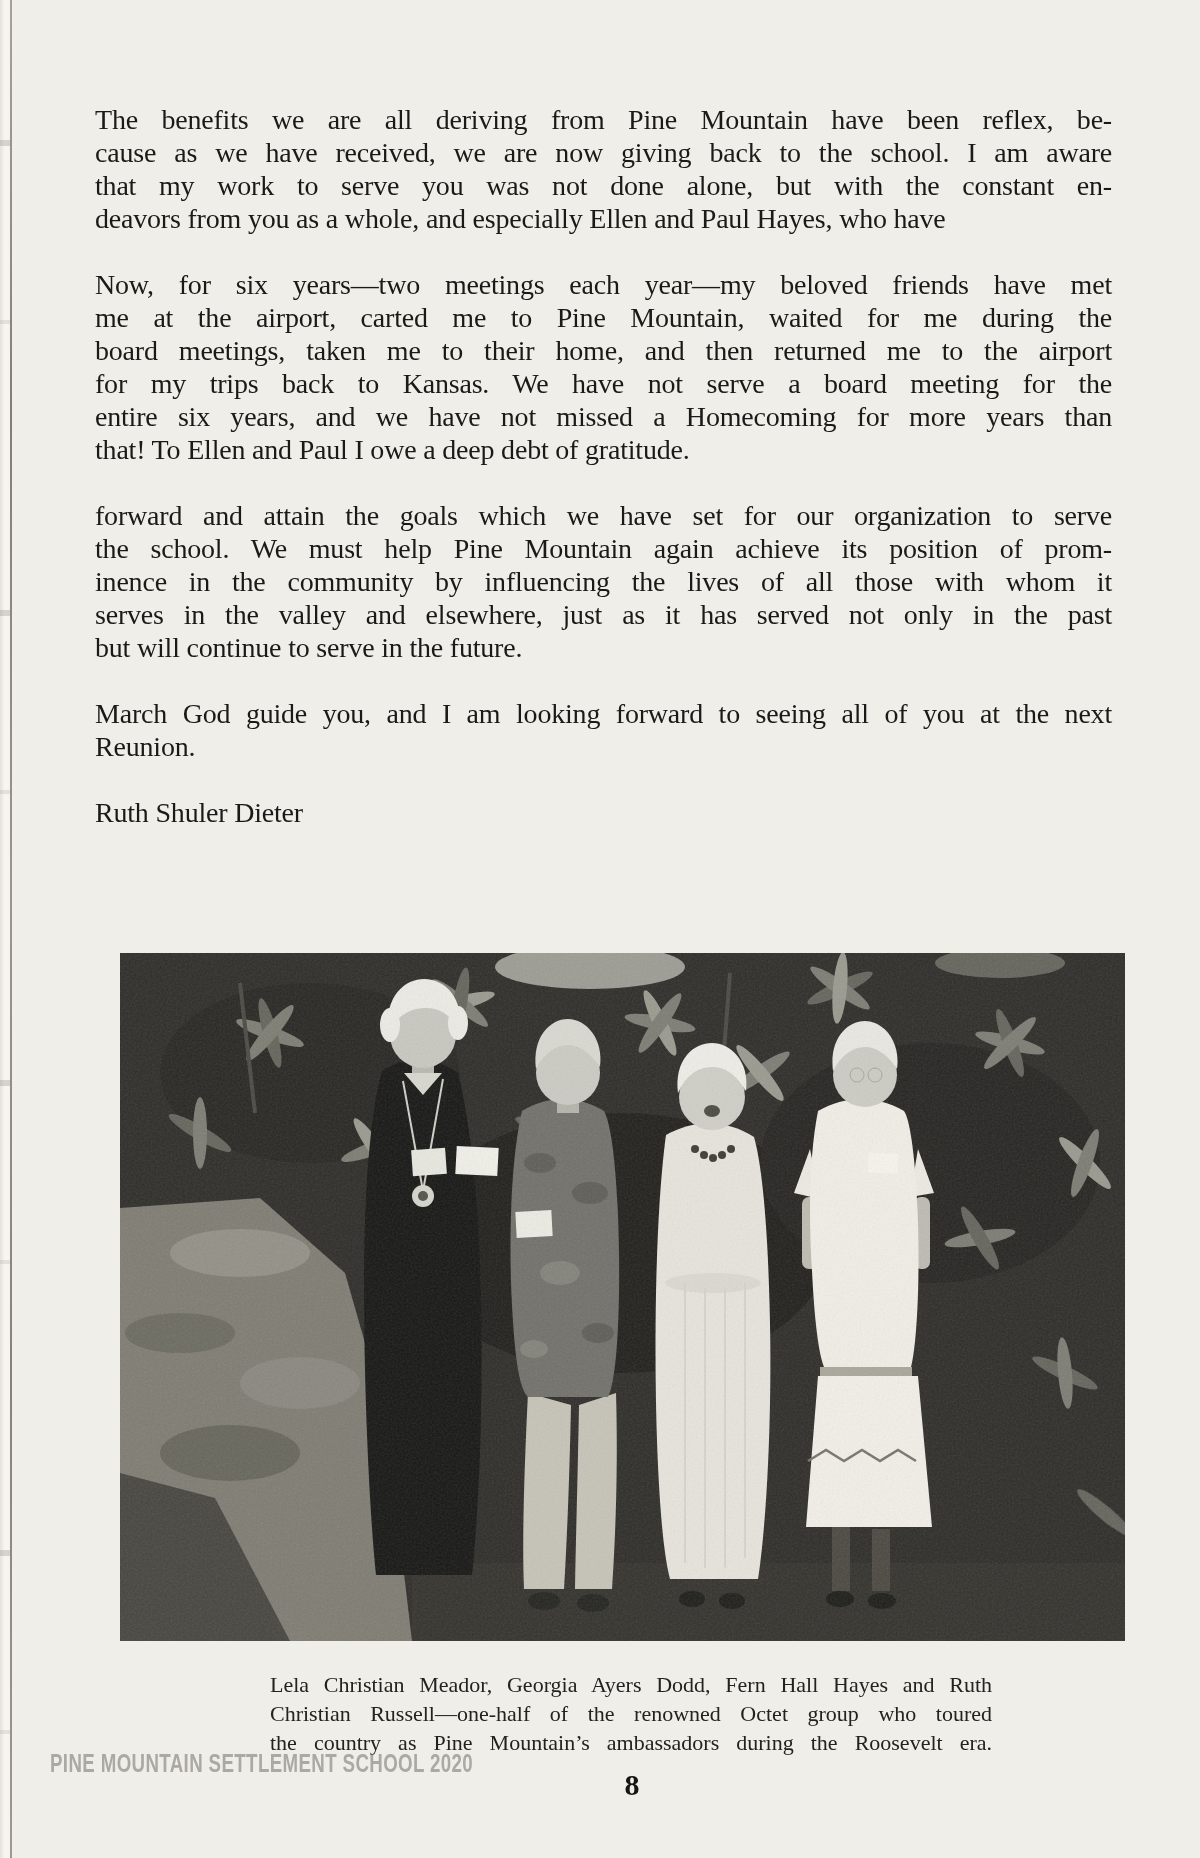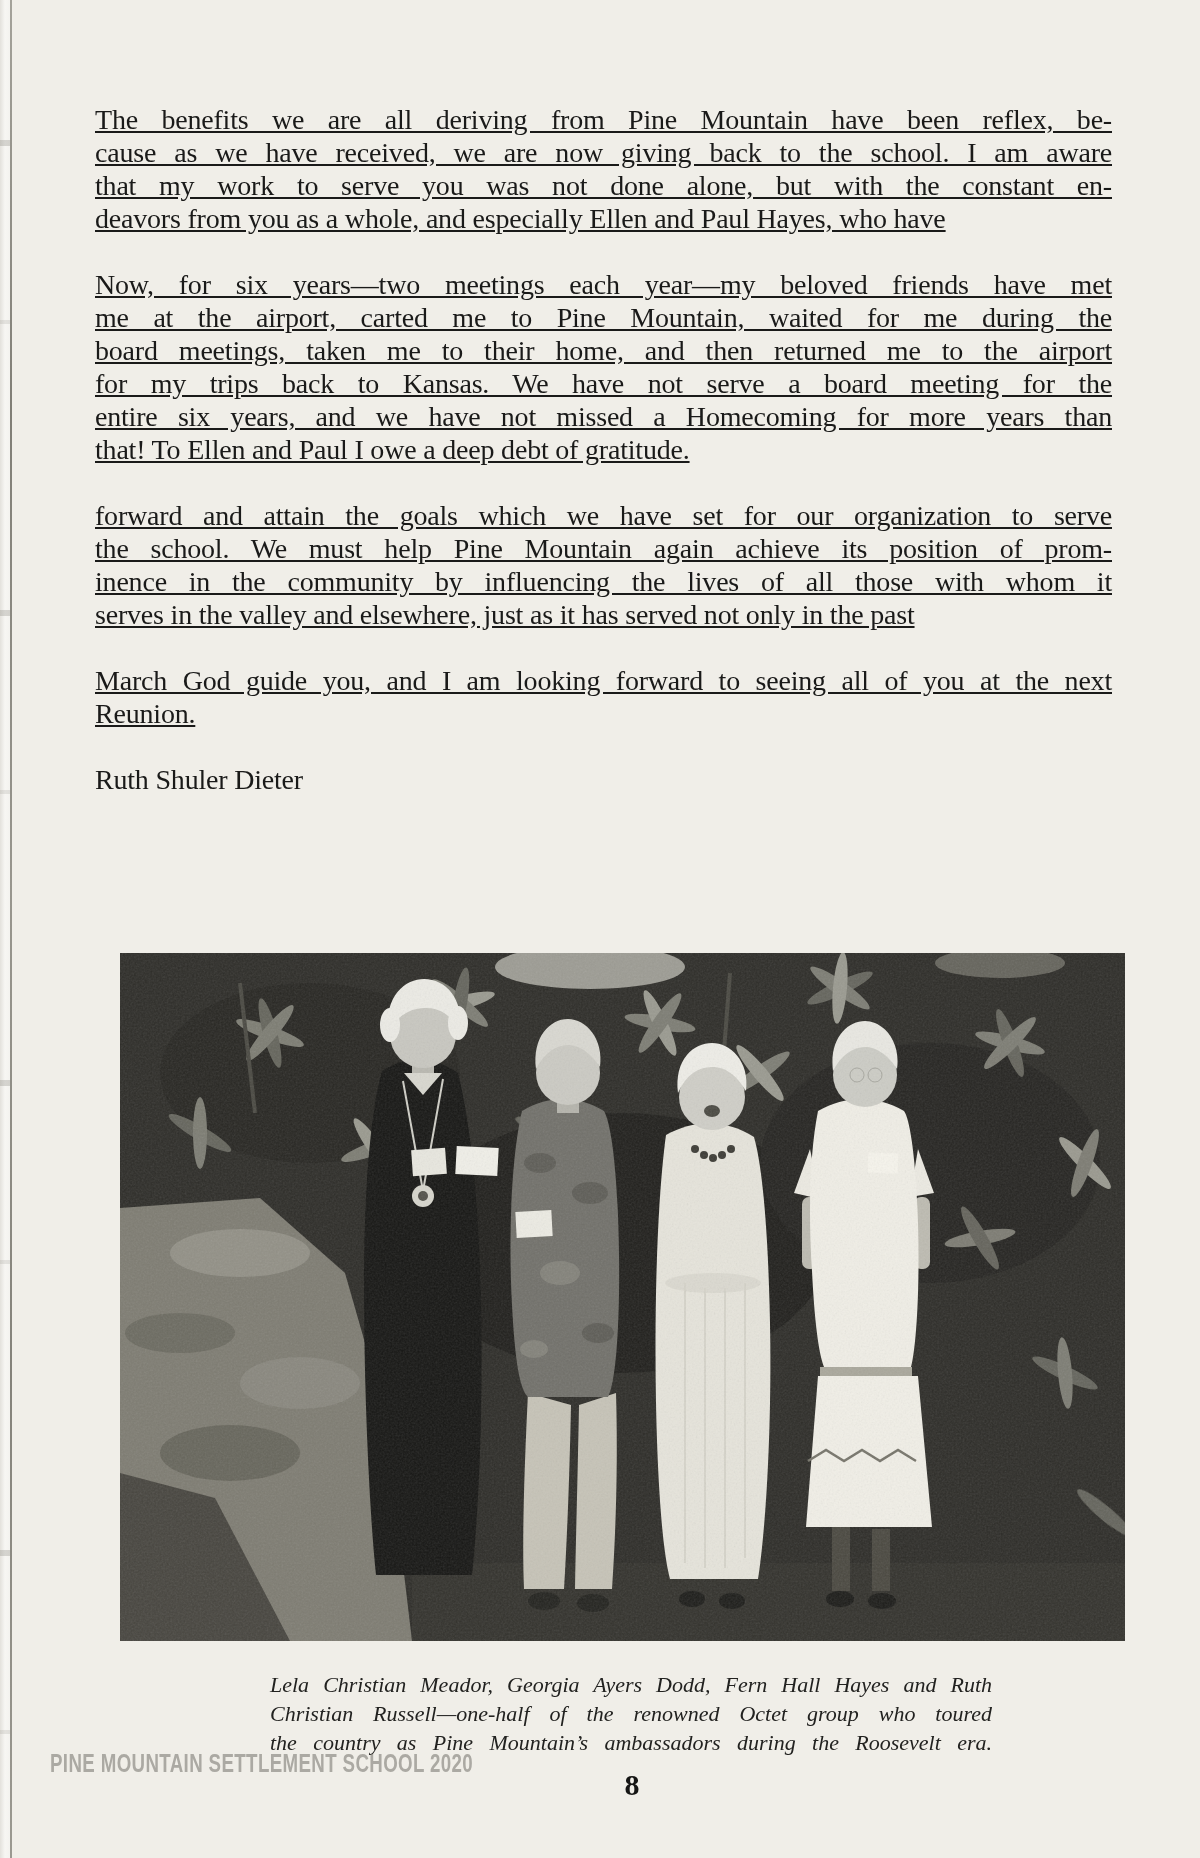--- a/index.html
+++ b/index.html
@@ -25,34 +25,34 @@
   }
   .scan-line {
     position:absolute; left:10px; top:0; width:2px; height:100%;
     background:linear-gradient(180deg,#a4a29a,#807e76 22%,#98968e 48%,#84827a 74%,#9b9991);
   }
   
   .content {
     position:absolute; left:95px; top:103px; width:1017px;
     font-size:28px; line-height:33px; letter-spacing:-0.2px;
   }
-  .para { margin:0 0 33px 0;text-decoration:underline; }
+  .para { margin:0 0 33px 0; }
   .line { text-align:justify; text-align-last:justify; }
   .para .line:last-child { text-align-last:left; }
   .signature { margin-top:0; }
   
   .photo {
     position:absolute; left:120px; top:953px; width:1005px; height:688px;
     background:#2e2d29;
   }
   .photo svg { display:block; }
   
   .caption {
     position:absolute; left:270px; top:1670px; width:722px;
-    font-style:italic; font-size:22px; line-height:29px; color:#222220;
+    font-size:22px; line-height:29px; color:#222220;
   }
   .caption .line { text-align:justify; text-align-last:justify; }
   
   .watermark {
     position:absolute; left:50px; top:1748px;
     font-family:"Liberation Sans", sans-serif;
     font-weight:bold; font-size:26px; letter-spacing:0.5px;
     color:rgba(125,123,116,0.60);
     transform:scaleX(0.72); transform-origin:left top;
     white-space:nowrap;
@@ -86,20 +86,21 @@
         <div class="line">board meetings, taken me to their home, and then returned me to the airport</div>
         <div class="line">for my trips back to Kansas. We have not serve a board meeting for the</div>
         <div class="line">entire six years, and we have not missed a Homecoming for more years than</div>
         <div class="line">that! To Ellen and Paul I owe a deep debt of gratitude.</div>
       </div>
     <div class="para">
         <div class="line">forward and attain the goals which we have set for our organization to serve</div>
         <div class="line">the school. We must help Pine Mountain again achieve its position of prom-</div>
         <div class="line">inence in the community by influencing the lives of all those with whom it</div>
         <div class="line">serves in the valley and elsewhere, just as it has served not only in the past</div>
+        <div class="line">but will continue to serve in the future.</div>
       </div>
     <div class="para">
         <div class="line">March God guide you, and I am looking forward to seeing all of you at the next</div>
         <div class="line">Reunion.</div>
       </div>
     <div class="signature">Ruth Shuler Dieter</div>
   </div>
 
   <div class="photo">
     <svg width="1005" height="688" viewBox="0 0 1005 688" xmlns="http://www.w3.org/2000/svg" role="img">

